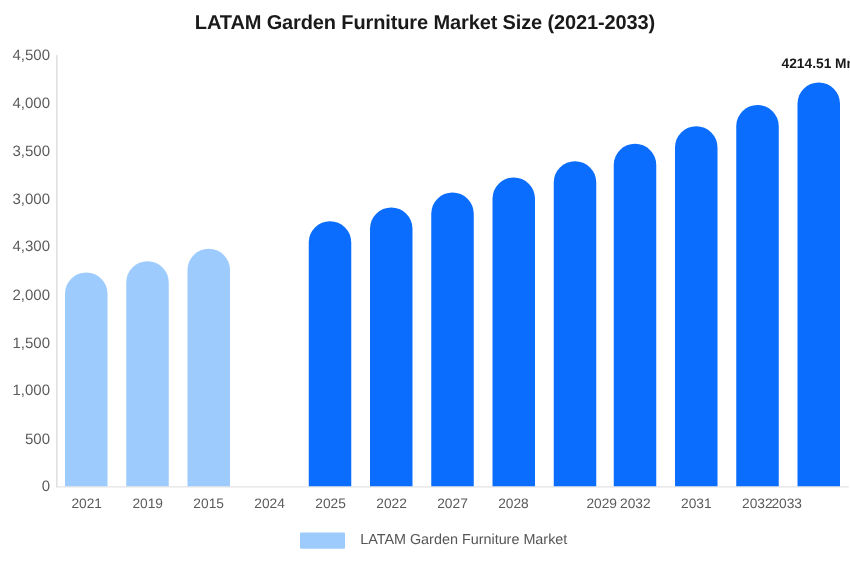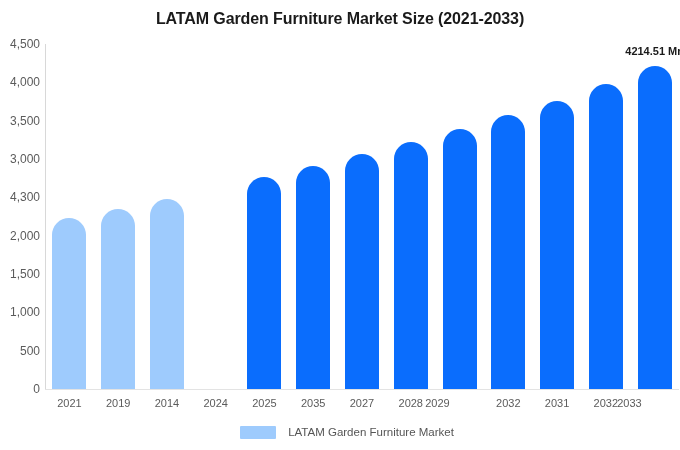--- a/index.html
+++ b/index.html
@@ -206,27 +206,27 @@
       </div>
       <div class="bar-group" style="left: 592.615px; width: 34px;">
         <div class="bar" title="2033" style="height: 323.112px; background: rgb(10, 109, 253);"></div>
         <div class="bar-label" style="bottom: 332.112px; left: 50%; transform: translateX(-50%);">4214.51 Mn</div>
       </div>
     </div>
 
   <div class="x-labels" id="x-labels">
       <div class="x-label" style="left: 0px; width: 48.7692px;">2021</div>
       <div class="x-label" style="left: 48.7692px; width: 48.7692px;">2019</div>
-      <div class="x-label" style="left: 97.5385px; width: 48.7692px;">2014</div>
+      <div class="x-label" style="left: 97.5385px; width: 48.7692px;">2015</div>
       <div class="x-label" style="left: 146.308px; width: 48.7692px;">2024</div>
       <div class="x-label" style="left: 195.077px; width: 48.7692px;">2025</div>
-      <div class="x-label" style="left: 243.846px; width: 48.7692px;">2035</div>
+      <div class="x-label" style="left: 243.846px; width: 48.7692px;">2022</div>
       <div class="x-label" style="left: 292.615px; width: 48.7692px;">2027</div>
       <div class="x-label" style="left: 341.385px; width: 48.7692px;">2028</div>
-      <div class="x-label" style="left: 368px; width: 48.7692px;">2029</div>
+      <div class="x-label" style="left: 412px; width: 48.7692px;">2029</div>
       <div class="x-label" style="left: 438.923px; width: 48.7692px;">2032</div>
       <div class="x-label" style="left: 487.692px; width: 48.7692px;">2031</div>
       <div class="x-label" style="left: 536.462px; width: 48.7692px;">2032</div>
       <div class="x-label" style="left: 560px; width: 48.7692px;">2033</div>
     </div>
 
   <div class="legend">
     <div class="legend-item">
       <span class="legend-swatch" id="legend-swatch" style="background: rgb(158, 203, 253);"></span>
       <span class="legend-text">LATAM Garden Furniture Market</span>

